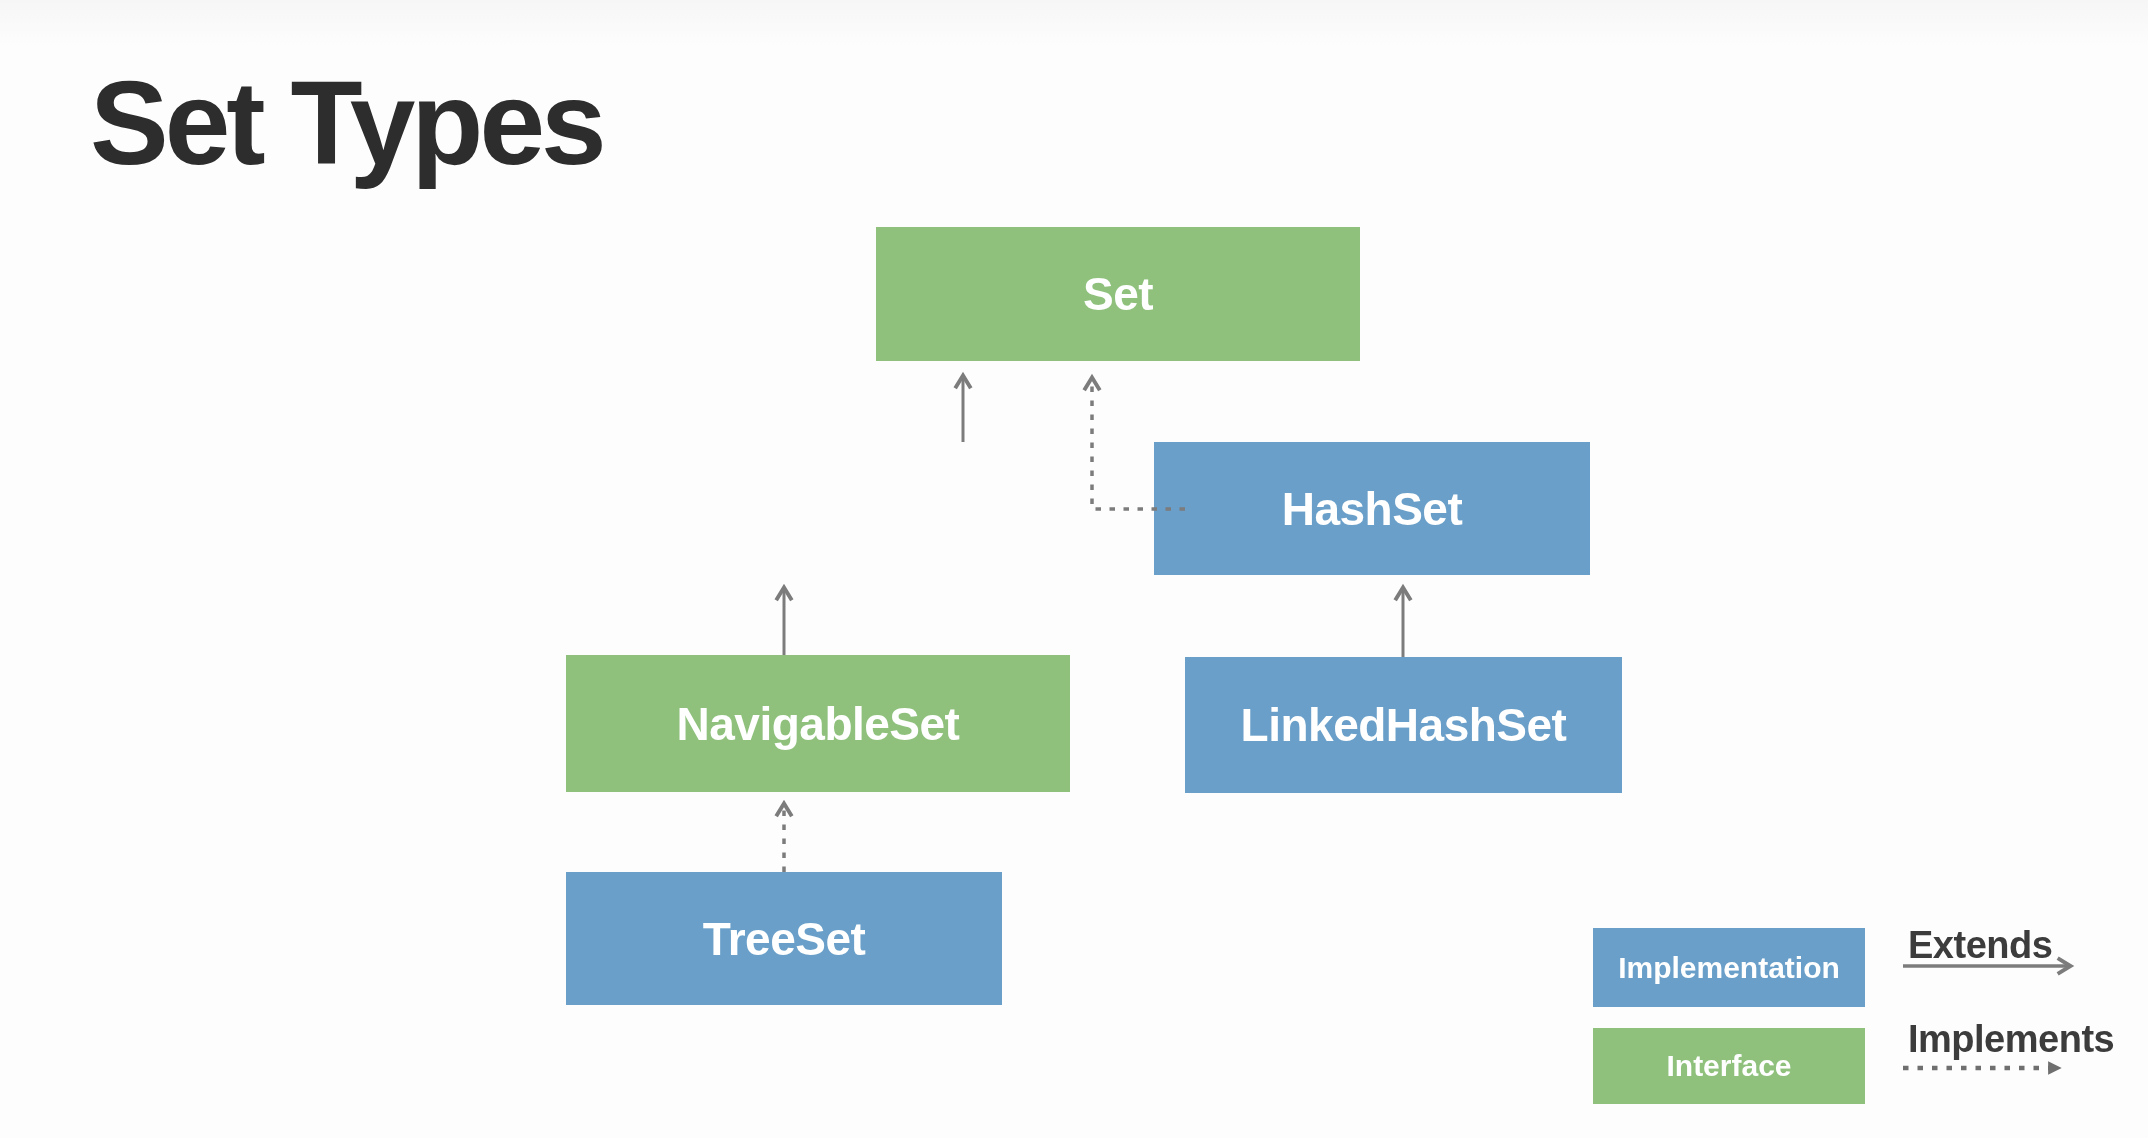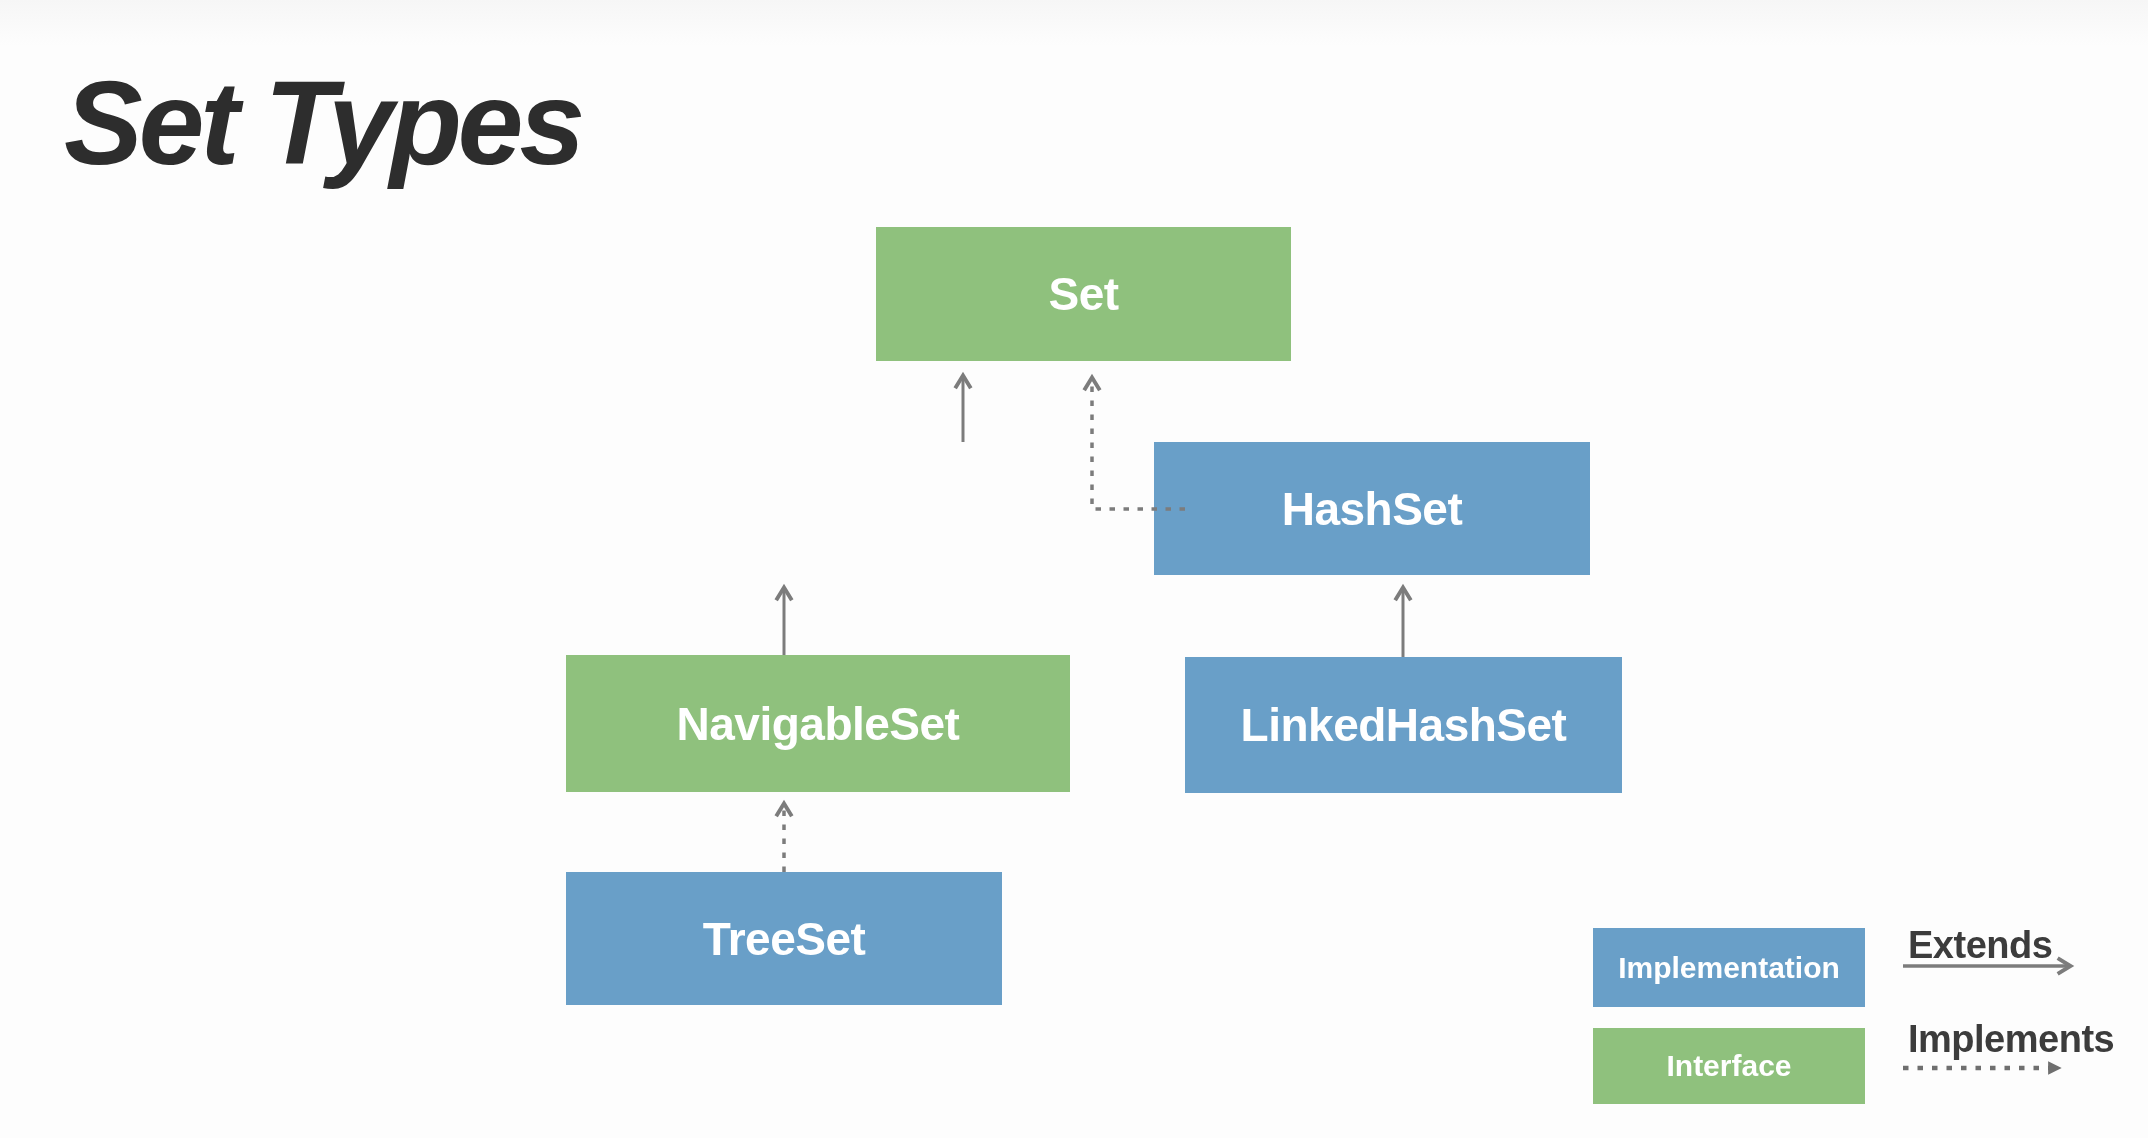--- a/index.html
+++ b/index.html
@@ -17,42 +17,41 @@
     font-family: "Liberation Sans", "DejaVu Sans", sans-serif;
     overflow: hidden;
   }
   .canvas {
     position: relative;
     width: 2148px; height: 1138px;
     background: linear-gradient(to bottom, #f6f6f6 0px, #fdfdfd 46px);
   }
   .page-title {
     position: absolute;
-    left: 64px; top: 64px;
+    left: 90px; top: 64px;
     font-size: 118px;
     font-weight: bold;
     letter-spacing: -4px;
     line-height: 1;
     color: var(--title-dark);
-    font-style: italic;
   }
   .node {
     position: absolute;
     display: flex;
     align-items: center;
     justify-content: center;
     color: #ffffff;
     font-size: 46px;
     font-weight: bold;
     letter-spacing: -0.5px;
   }
   .node.interface      { background: var(--interface-green); }
   .node.implementation { background: var(--implementation-blue); }
 
-  .node-set           { left: 876px;  top: 227px; width: 415px; height: 134px; }
+  .node-set           { left: 876px;  top: 227px; width: 484px; height: 134px; }
   .node-sortedset     { left: 565px;  top: 442px; width: 437px; height: 133px; }
   .node-hashset       { left: 1154px; top: 442px; width: 436px; height: 133px; }
   .node-navigableset  { left: 566px;  top: 655px; width: 504px; height: 137px; }
   .node-linkedhashset { left: 1185px; top: 657px; width: 437px; height: 136px; }
   .node-treeset       { left: 566px;  top: 872px; width: 436px; height: 133px; }
 
   .edges-svg {
     position: absolute;
     left: 0; top: 0;
     width: 2148px; height: 1138px;

